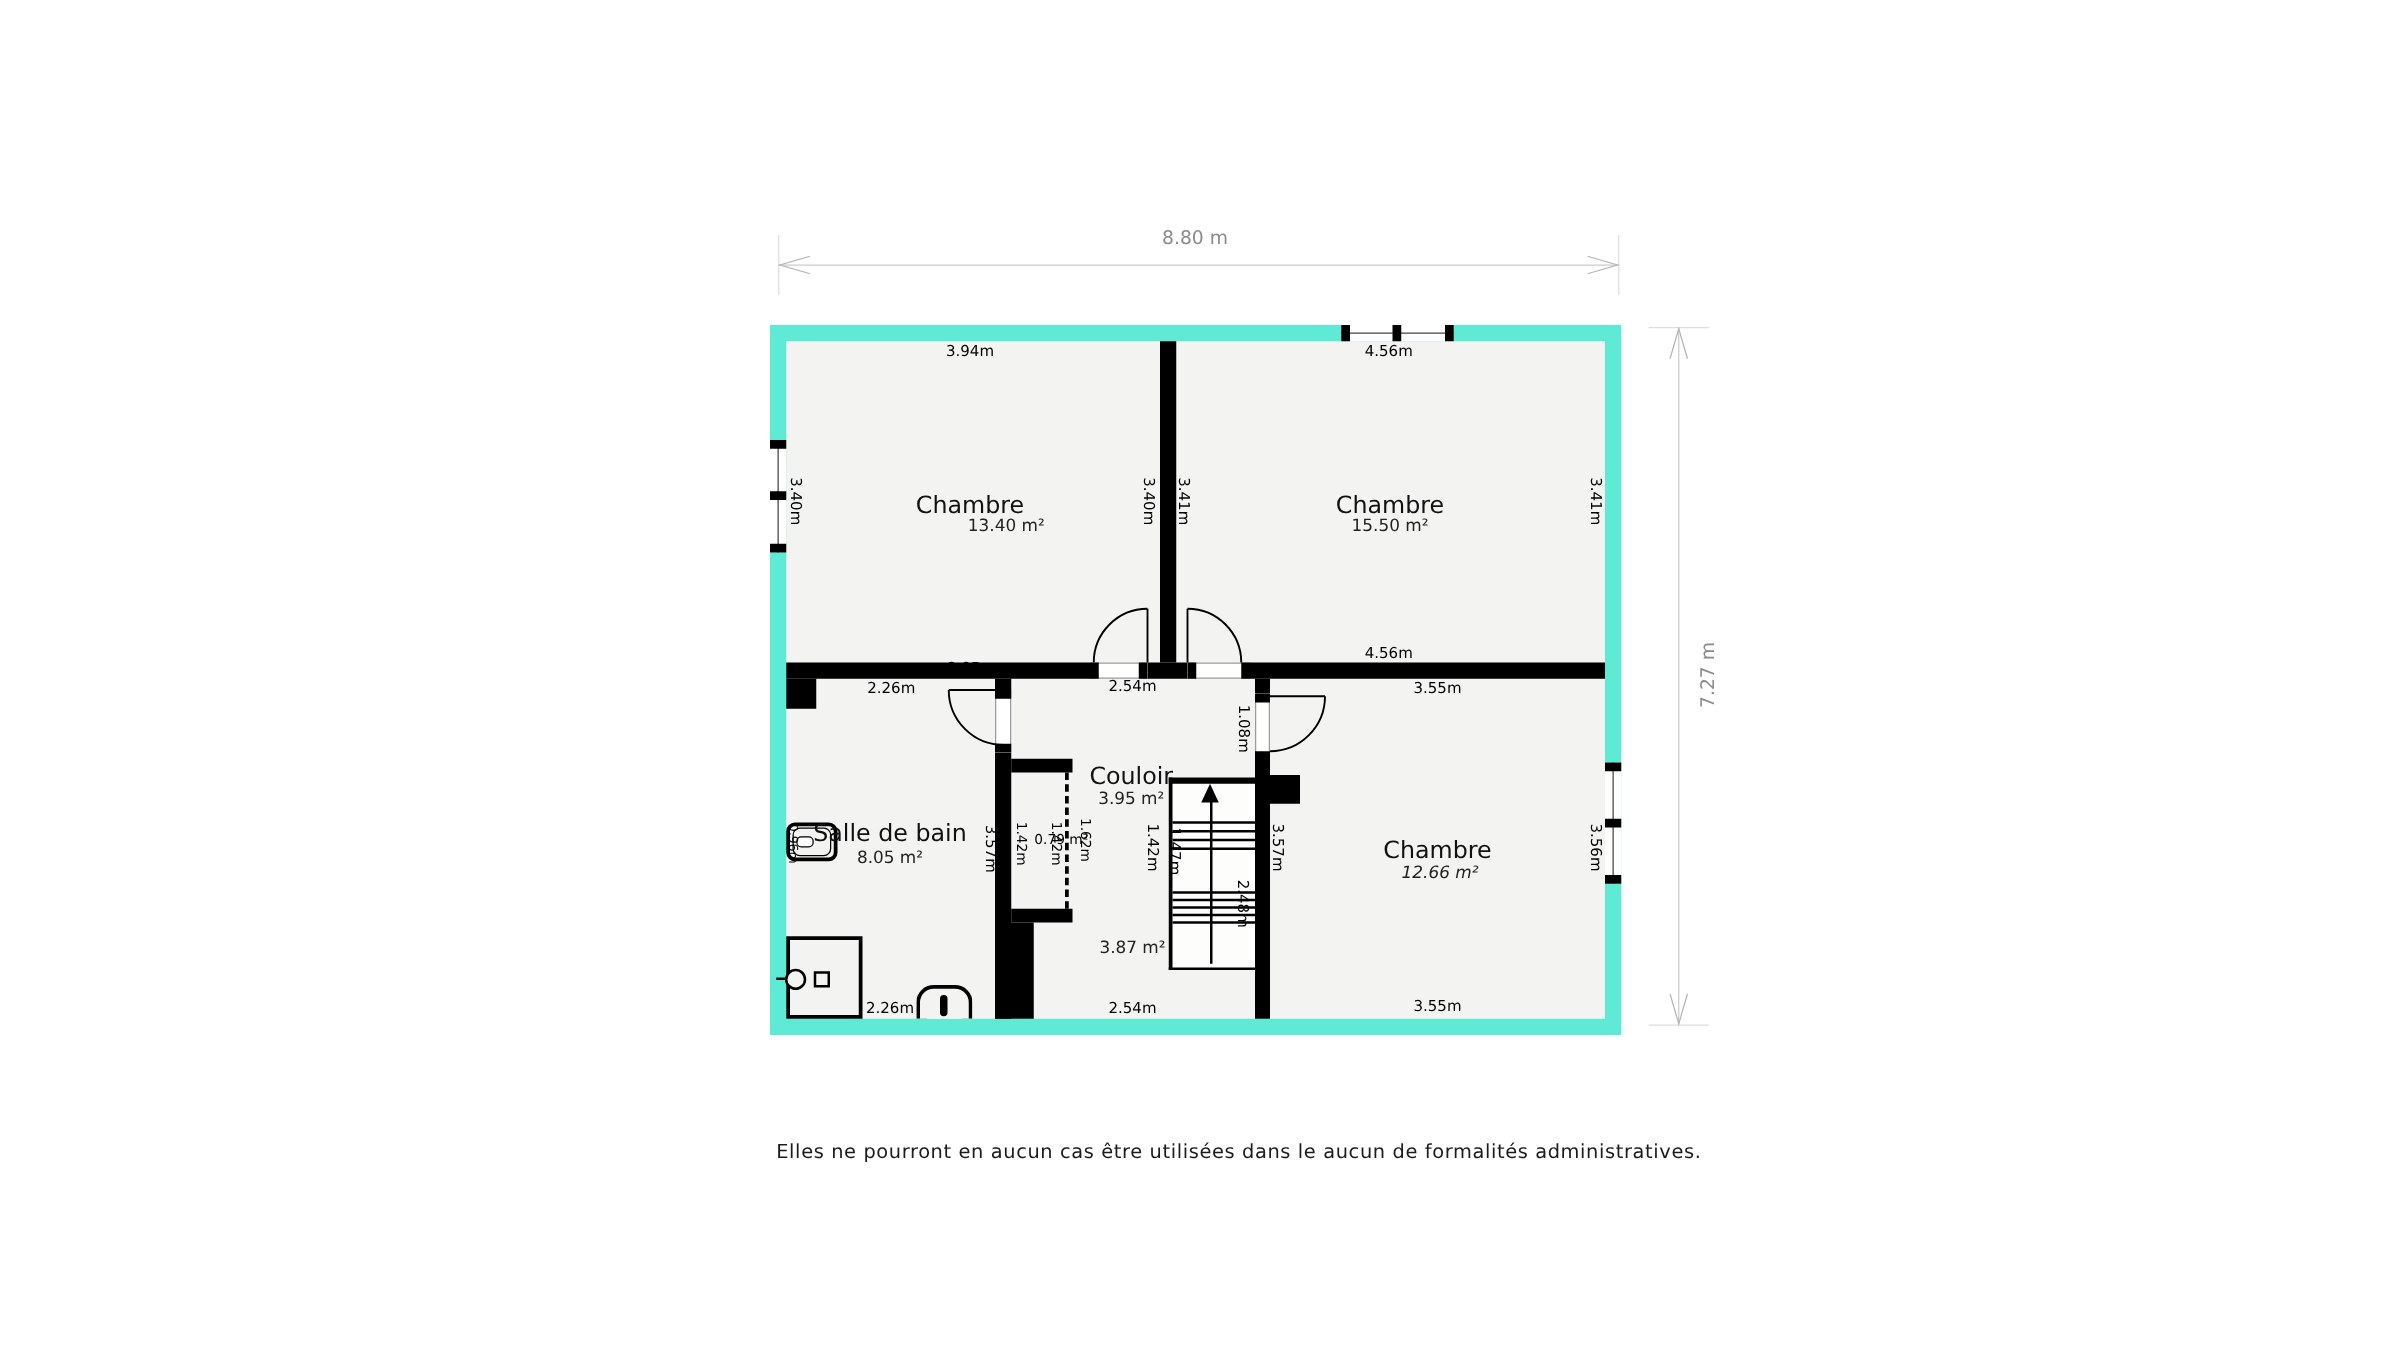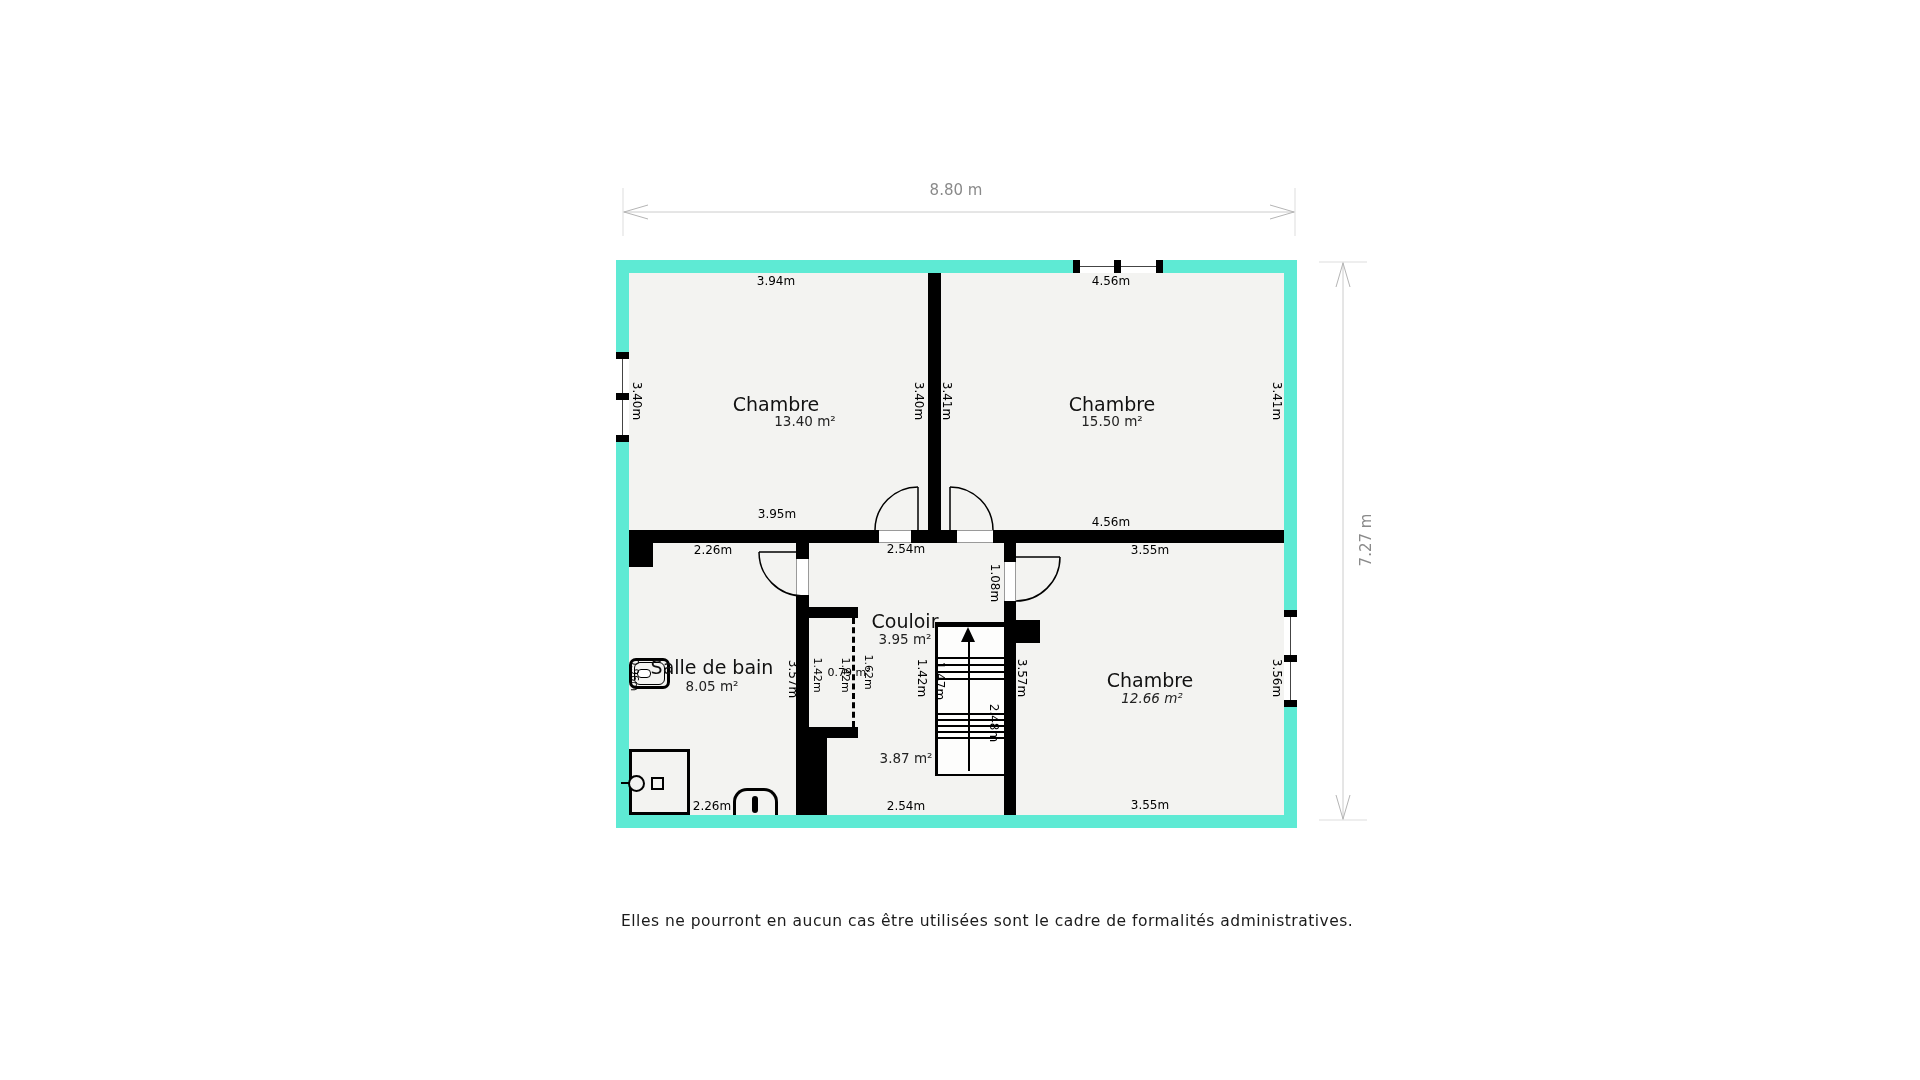--- a/index.html
+++ b/index.html
@@ -159,21 +159,21 @@
       <path d="M143 292 A44 44 0 0 0 187 336" stroke="#000" stroke-width="1.5" fill="none"></path>
       <path d="M400 297 L444 297" stroke="#000" stroke-width="1.5" fill="none"></path>
       <path d="M444 297 A44 44 0 0 1 400 341" stroke="#000" stroke-width="1.5" fill="none"></path>
     </svg>
 
     <div class="lbl dim" style="left:160px;top:21px;">3.94m</div>
     <div class="lbl dim v" style="left:21px;top:141px;">3.40m</div>
     <div class="lbl dim v" style="left:303px;top:141px;">3.40m</div>
     <div class="lbl room-name" style="left:160px;top:144px;">Chambre</div>
     <div class="lbl room-area" style="left:161px;top:161px;margin-left:28px;">13.40 m²</div>
-    <div class="lbl dim" style="left:161px;top:254px;">3.95m</div>
+    <div class="lbl dim" style="left:161px;top:274px;">3.95m</div>
 
     <div class="lbl dim" style="left:495px;top:21px;">4.56m</div>
     <div class="lbl dim v" style="left:331px;top:141px;">3.41m</div>
     <div class="lbl dim v" style="left:661px;top:141px;">3.41m</div>
     <div class="lbl room-name" style="left:496px;top:144px;">Chambre</div>
     <div class="lbl room-area" style="left:496px;top:161px;">15.50 m²</div>
     <div class="lbl dim" style="left:495px;top:262px;">4.56m</div>
 
     <div class="lbl dim" style="left:97px;top:290px;">2.26m</div>
     <div class="lbl room-name" style="left:96px;top:407px;">Salle de bain</div>
@@ -198,15 +198,15 @@
 
     <div class="lbl dim" style="left:534px;top:290px;">3.55m</div>
     <div class="lbl dim v" style="left:406px;top:418px;">3.57m</div>
     <div class="lbl room-name" style="left:534px;top:420px;">Chambre</div>
     <div class="lbl room-area" style="left:536px;top:438px;font-style:italic;">12.66 m²</div>
     <div class="lbl dim v" style="left:661px;top:418px;">3.56m</div>
     <div class="lbl dim" style="left:534px;top:545px;">3.55m</div>
   </div>
 
   <div id="footnote">
-    <div>Elles ne pourront en aucun cas être utilisées sont le cadre de formalités administratives.</div>
+    <div>Elles ne pourront en aucun cas être utilisées dans le aucun de formalités administratives.</div>
   </div>
 </div>
 
 </body></html>

